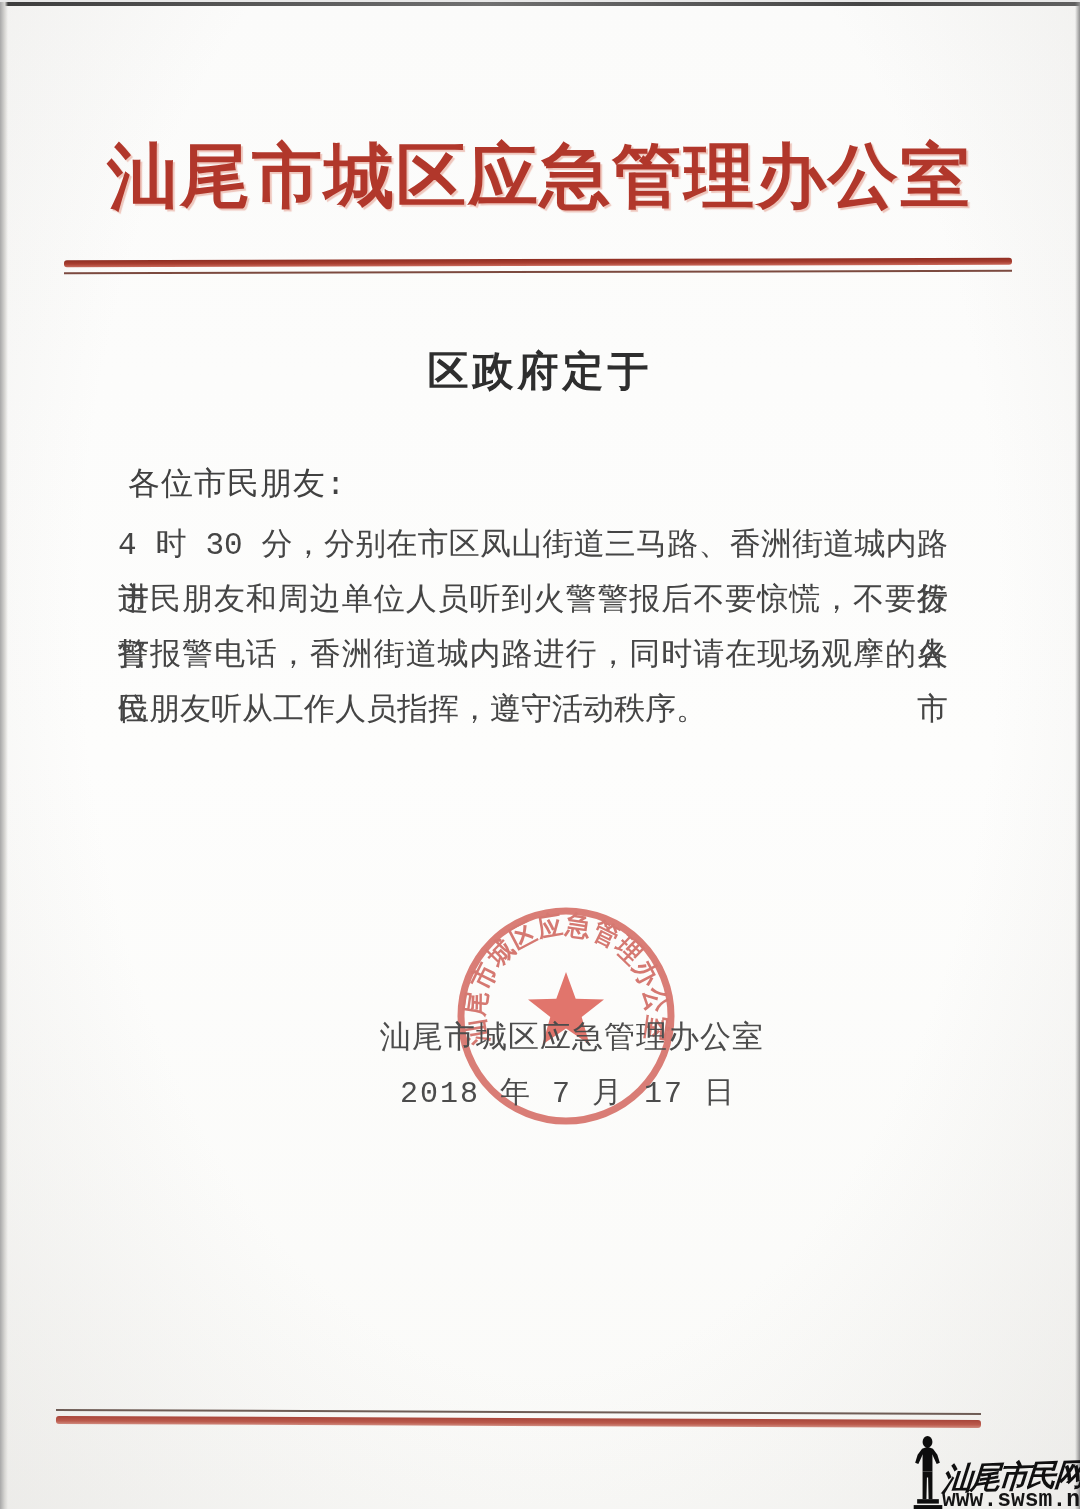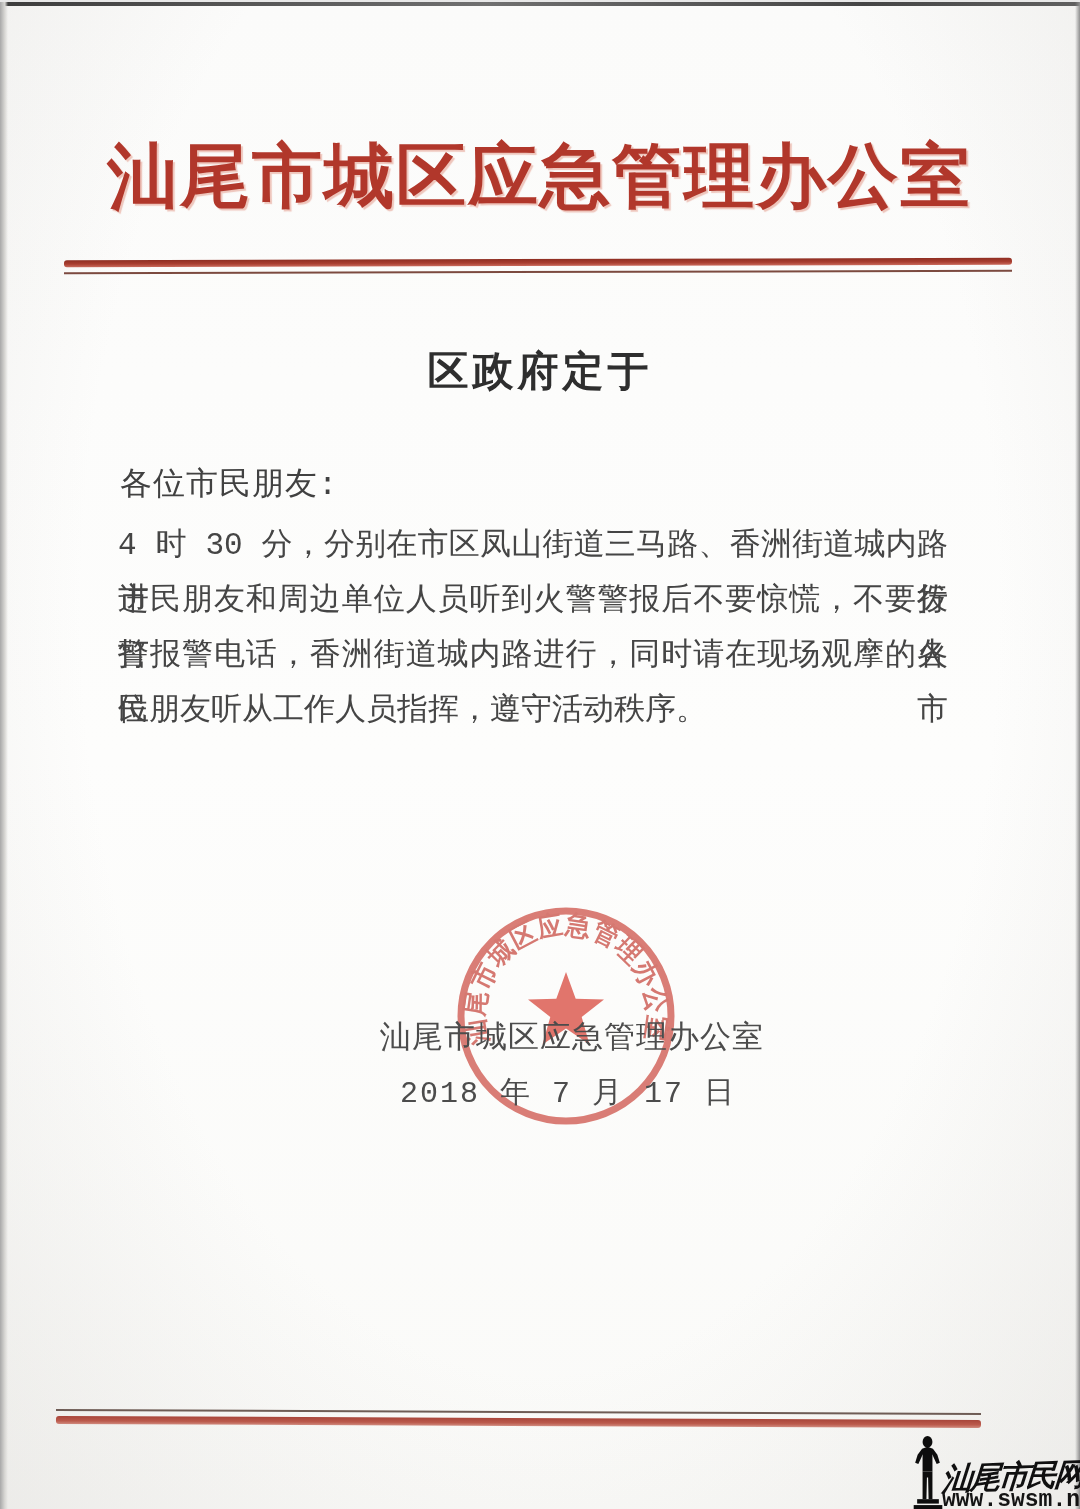--- a/index.html
+++ b/index.html
@@ -35,21 +35,21 @@
     background:linear-gradient(180deg,#8e2e22,#a93e30 55%,#c96a5c); }
   .rule-top .thin  { margin-top:5px; height:2px; background:#7c4a40; }
 
   
   .notice-title {
     position:absolute; top:342px; left:0; width:100%;
     text-align:center; font-size:41px; font-weight:bold;
     color:#2e2e2e; letter-spacing:4px;
   }
   .salutation {
-    position:absolute; top:460px; left:120px;
+    position:absolute; top:460px; left:128px;
     font-size:32px; color:#414141; letter-spacing:1px;
   }
   .body-para {
     position:absolute; top:516px; left:118px; width:830px;
     font-size:31px; color:#454545;
   }
   .body-para .line {
     height:55px; line-height:55px;
     text-align:justify; text-align-last:justify;
   }

